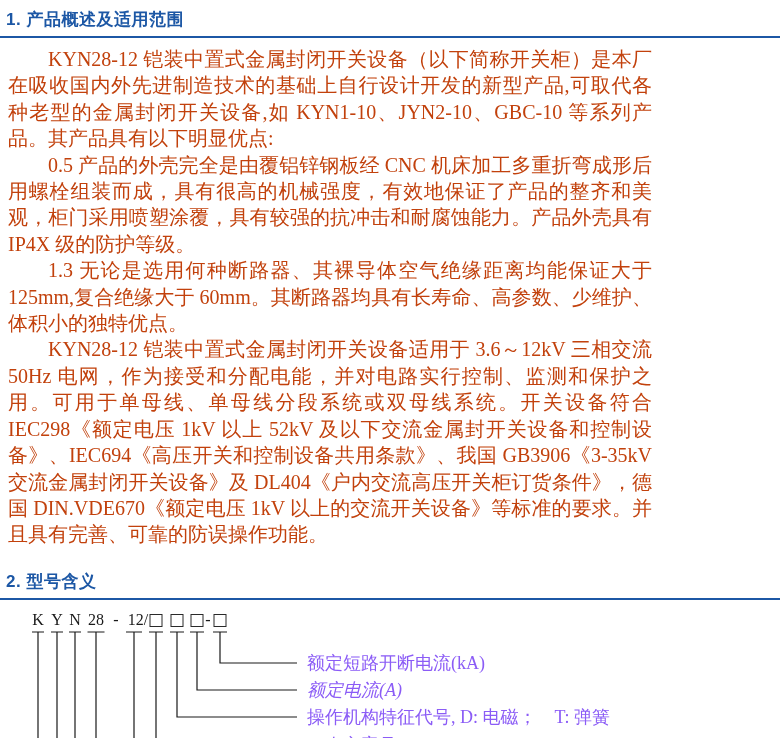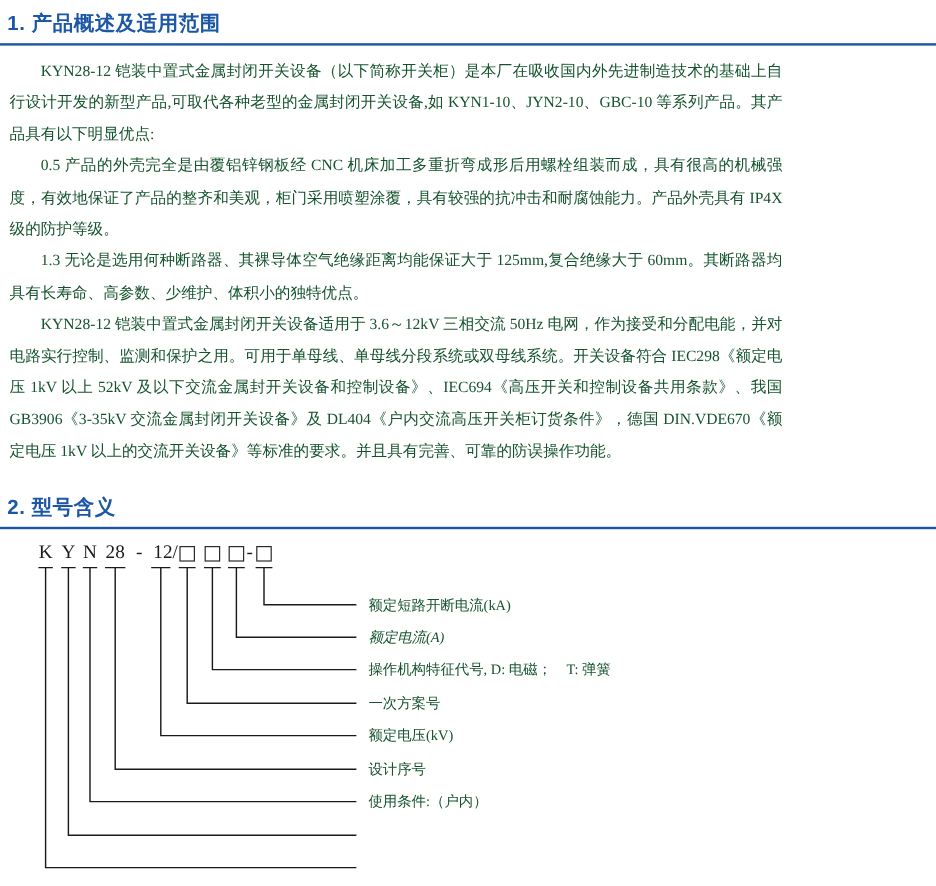--- a/index.html
+++ b/index.html
@@ -21,25 +21,25 @@
     font-family: "Liberation Sans", "DejaVu Sans", sans-serif;
   }
   .sec-rule {
     border: none;
     border-top: 2px solid #1c57a5;
     width: 780px; height: 0;
   }
 
   .body-text { padding: 8px 8px 0 8px; }
   .body-text p {
-    font-size: 13px;
+    font-size: 20px;
     line-height: 26.4px;
     text-align: justify;
     text-indent: 2em;
-    color: #14532d;
+    color: #c2410c;
   }
 
   .sec2 { margin-top: 14px; }
 
   
   .diagram {
     position: relative;
     width: 780px;
     height: 292px;
     margin-top: 10px;
@@ -58,23 +58,23 @@
   .code-box {
     position: absolute;
     top: 4px;
     width: 13px; height: 13px;
     border: 1.3px solid #2a2a2a;
     transform: translateX(-50%);
     background: #fff;
   }
   .diag-label {
     position: absolute;
-    font-size: 12px;
+    font-size: 18px;
     line-height: 18px;
-    color: #14532d;
+    color: #8b5cf6;
     white-space: nowrap;
   }
 </style>
 </head>
 <body>
 
 <div class="page">
 
   <div class="sec-heading">1. 产品概述及适用范围</div>
   <hr class="sec-rule">

